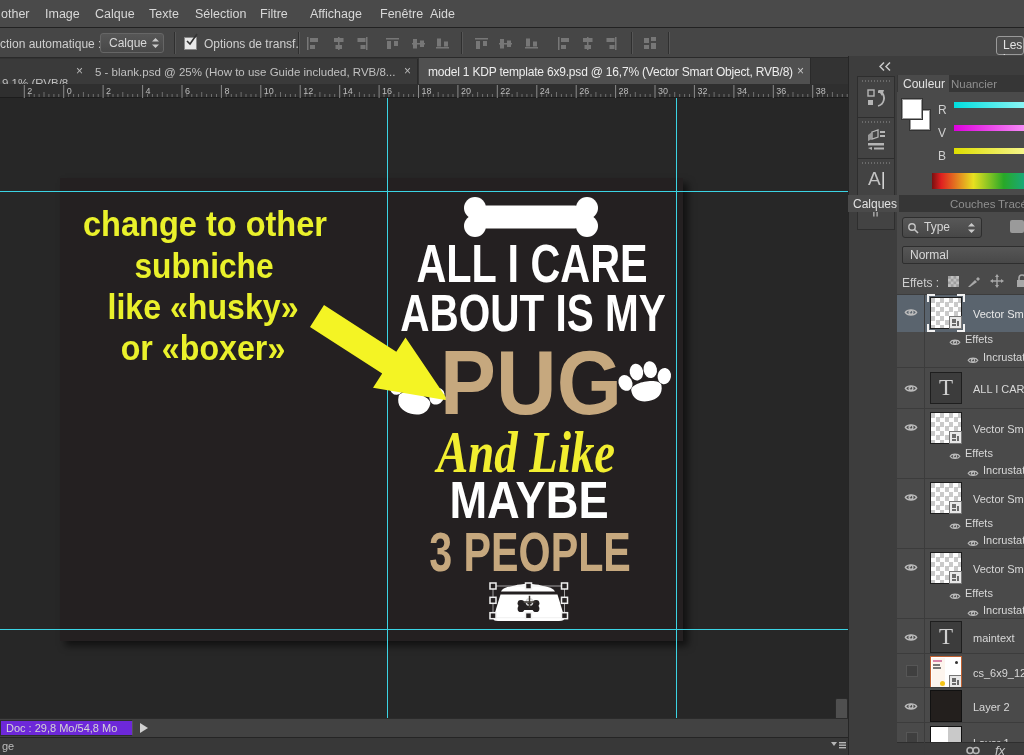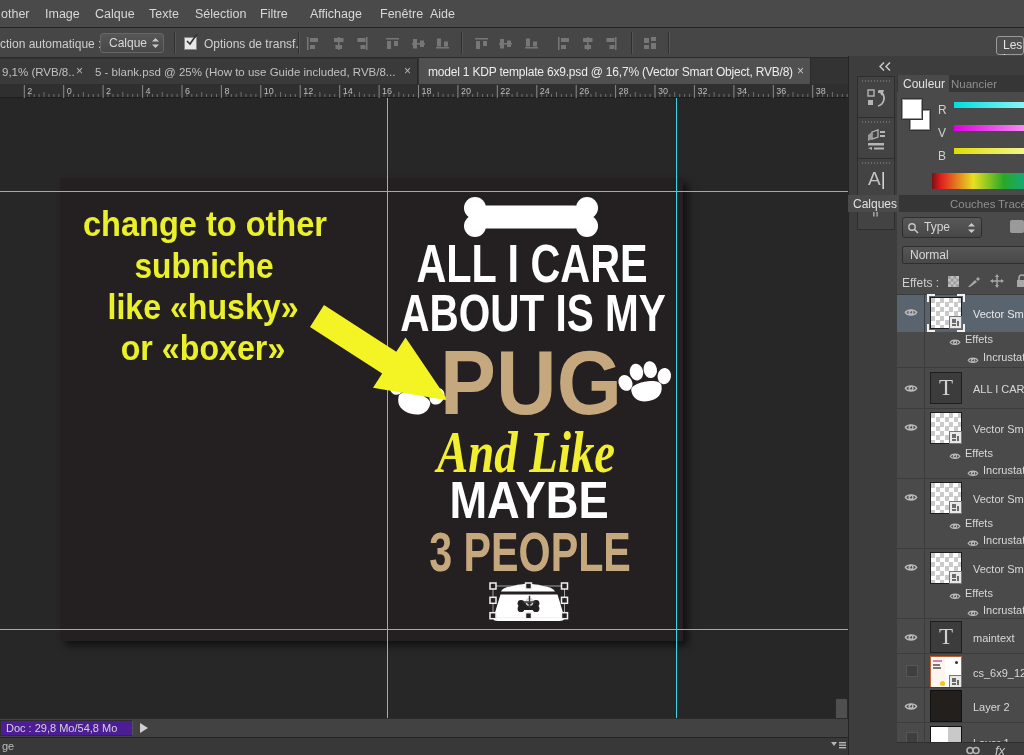--- a/index.html
+++ b/index.html
@@ -100,21 +100,21 @@
 <div class="a" style="left:298px;top:32px;width:1px;height:22px;background:#2f2f2f"></div>
 <div class="a" style="left:299px;top:32px;width:1px;height:22px;background:#565656"></div>
 <div class="a" style="left:461px;top:32px;width:1px;height:22px;background:#2f2f2f"></div>
 <div class="a" style="left:462px;top:32px;width:1px;height:22px;background:#565656"></div>
 <div class="a" style="left:631px;top:32px;width:1px;height:22px;background:#2f2f2f"></div>
 <div class="a" style="left:632px;top:32px;width:1px;height:22px;background:#565656"></div>
 <div class="a" style="left:668px;top:32px;width:1px;height:22px;background:#2f2f2f"></div>
 <div class="a" style="left:669px;top:32px;width:1px;height:22px;background:#565656"></div>
 <div class="a" style="left:996px;top:36px;width:28px;height:19px;background:#4e4e4e;border:1px solid #9a9a9a;border-radius:3px;color:#e3e3e3;font-size:12px;padding:1px 0 0 6px">Les i</div>
 <div class="a" style="left:0;top:58px;width:1024px;height:26px;background:#333333"></div>
-<div class="a" style="left:0;top:59px;width:99px;height:25px;background:#3a3a3a;border-right:1px solid #2a2a2a;color:#c0c0c0;font-size:11.5px;padding:7px 0 0 2px;white-space:nowrap;overflow:hidden">9,1% (RVB/8..</div>
+<div class="a" style="left:0;top:59px;width:99px;height:25px;background:#3a3a3a;border-right:1px solid #2a2a2a;color:#c0c0c0;font-size:11.5px;padding:18px 0 0 2px;white-space:nowrap;overflow:hidden">9,1% (RVB/8..</div>
 <div class="a" style="left:76px;top:64px;font-size:12px;color:#b9b9b9">×</div>
 <div class="a" style="left:88px;top:59px;width:330px;height:25px;background:#3a3a3a;border-right:1px solid #2a2a2a;color:#c0c0c0;font-size:11.5px;padding:7px 0 0 7px;white-space:nowrap;overflow:hidden">5 - blank.psd @ 25% (How to use Guide included, RVB/8...</div>
 <div class="a" style="left:404px;top:64px;font-size:12px;color:#b9b9b9">×</div>
 <div class="a" style="left:419px;top:58px;width:392px;height:26px;background:#505050;border-right:1px solid #2a2a2a;color:#ededed;font-size:12px;letter-spacing:-0.2px;padding:7px 0 0 9px;white-space:nowrap;overflow:hidden">model 1 KDP template 6x9.psd @ 16,7% (Vector Smart Object, RVB/8)</div>
 <div class="a" style="left:797px;top:64px;font-size:12px;color:#c9c9c9">×</div>
 <svg width="848" height="14" style="position:absolute;left:0;top:84px;display:block">
     <rect width="848" height="14" fill="#2f2f2f"></rect>
     <rect y="13" width="848" height="1" fill="#1c1c1c"></rect>
     <rect x="23.8" y="1" width="1" height="13" fill="#8a8a8a"></rect>
     <text x="27.3" y="9.5" font-size="9" fill="#bdbdbd" font-family="Liberation Sans, sans-serif">2</text>
@@ -366,21 +366,21 @@
 <rect x="490" y="499.3" width="6" height="6" fill="#242021" stroke="#f0f0f0" stroke-width="1.5"></rect>
 <rect x="561.5" y="499.3" width="6" height="6" fill="#242021" stroke="#f0f0f0" stroke-width="1.5"></rect>
 <g fill="none">
         <circle cx="529.5" cy="503.9" r="3.2" stroke="#d5d5d5" stroke-width="1.4"></circle>
         <path d="M529.5 497.8 V510 M523.3 503.9 H535.7" stroke="#3a3530" stroke-width="1.5"></path>
       </g>
 </svg>
 <div class="a" style="left:835px;top:600px;width:13px;height:34px;background:#4f4f4f;border:1px solid #2a2a2a;border-radius:2px"></div>
 </div>
 <div class="a" style="left:0;top:718px;width:848px;height:19px;background:#424242;border-top:1px solid #2b2b2b"></div>
-<div class="a" style="left:0;top:720px;width:133px;height:16px;background:#4c1d95;border:1px solid #2d2d2d;border-right-color:#555;color:#d4d4d4;font-size:11px;padding:1px 0 0 5px;white-space:nowrap">Doc : 29,8 Mo/54,8 Mo</div>
+<div class="a" style="left:0;top:720px;width:133px;height:16px;background:#6d28d9;border:1px solid #2d2d2d;border-right-color:#555;color:#d4d4d4;font-size:11px;padding:1px 0 0 5px;white-space:nowrap">Doc : 29,8 Mo/54,8 Mo</div>
 <svg class="a" width="10" height="12" viewBox="0 0 10 12" style="left:139px;top:722px">
     <path d="M1 1 L9 6 L1 11 Z" fill="#d0d0d0"></path>
   </svg>
 <div class="a" style="left:0;top:737px;width:848px;height:18px;background:#383838;border-top:1px solid #252525"></div>
 <div class="a tx" style="left:2px;top:740px;font-size:11px;color:#bdbdbd">ge</div>
 <svg class="a" width="16" height="8" viewBox="0 0 16 8" style="left:830px;top:741px">
     <path d="M1 1 L4 5 L7 1 Z" fill="#b5b5b5"></path>
     <rect x="9" y="1" width="7" height="1.4" fill="#b5b5b5"></rect>
     <rect x="9" y="3.5" width="7" height="1.4" fill="#b5b5b5"></rect>
     <rect x="9" y="6" width="7" height="1.4" fill="#b5b5b5"></rect>

